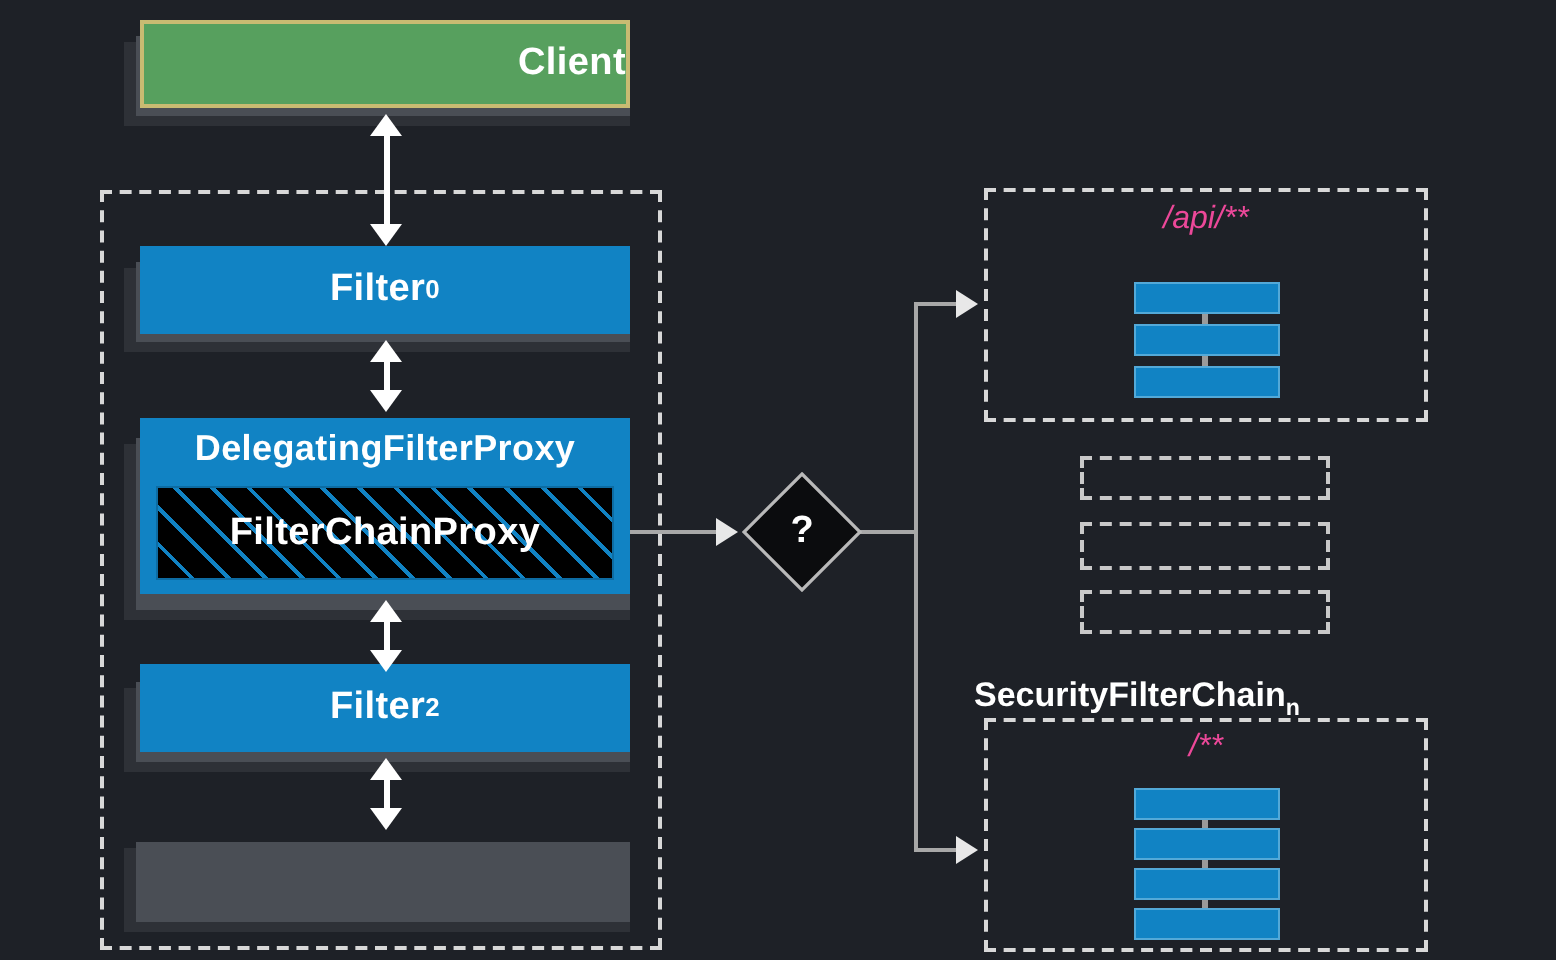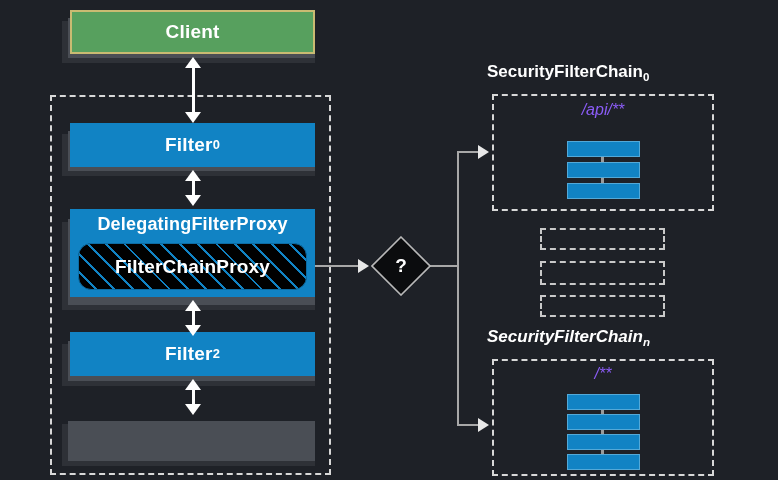--- a/index.html
+++ b/index.html
@@ -86,21 +86,21 @@
   }
 
   .sub {
     font-size: .68em;
     vertical-align: sub;
     line-height: 1;
   }
 
   .path-label {
     position: absolute;
-    color: #8b5cf6;
+    color: #ec4899;
     font-style: italic;
     font-size: 16px;
     text-align: center;
     z-index: 6;
     white-space: nowrap;
   }
 
   
   .mini-bar {
     position: absolute;
@@ -173,21 +173,21 @@
 </head>
 <body>
 
 <div id="canvas">
 
   <div class="dashed-container" style="left:50px; top:95px; width:281px; height:380px;"></div>
 
 
   <div class="node-shadow-dark" style="left:62px; top:21px; width:253px; height:42px;"></div>
   <div class="node-shadow" style="left:68px; top:18px; width:247px; height:40px;"></div>
-  <div class="node box-green" style="left:70px; top:10px; width:245px; height:44px; font-size:19px;">
+  <div class="node box-green" style="left:70px; top:10px; width:245px; height:44px; font-size:19px;justify-content:flex-end;">
     <span>Client</span>
   </div>
 
   <div class="arrow-up" style="left:185px; top:57px;"></div>
   <div class="vline" style="left:191.5px; top:62px; height:52px;"></div>
   <div class="arrow-down" style="left:185px; top:112px;"></div>
 
   <div class="node-shadow-dark" style="left:62px; top:134px; width:253px; height:42px;"></div>
   <div class="node-shadow" style="left:68px; top:131px; width:247px; height:40px;"></div>
   <div class="node box-blue" style="left:70px; top:123px; width:245px; height:44px; font-size:19px;">
@@ -199,21 +199,21 @@
   <div class="vline" style="left:191.5px; top:175px; height:22px;"></div>
   <div class="arrow-down" style="left:185px; top:195px;"></div>
 
   <div class="node-shadow-dark" style="left:62px; top:222px; width:253px; height:88px;"></div>
   <div class="node-shadow" style="left:68px; top:219px; width:247px; height:86px;"></div>
   <div class="node box-blue" style="left:70px; top:209px; width:245px; height:88px; font-size:18px;
               align-items:flex-start; padding-top:4px;">
     <span>DelegatingFilterProxy</span>
   </div>
 
-  <div class="node box-hatch" style="left:78px; top:243px; width:229px; height:47px; font-size:19px; z-index:6;border-radius:13px;">
+  <div class="node box-hatch" style="left:78px; top:243px; width:229px; height:47px; font-size:19px; z-index:6;">
     <span>FilterChainProxy</span>
   </div>
 
   <div class="arrow-up" style="left:185px; top:300px;"></div>
   <div class="vline" style="left:191.5px; top:305px; height:22px;"></div>
   <div class="arrow-down" style="left:185px; top:325px;"></div>
 
   <div class="node-shadow-dark" style="left:62px; top:344px; width:253px; height:42px;"></div>
   <div class="node-shadow" style="left:68px; top:341px; width:247px; height:40px;"></div>
   <div class="node box-blue" style="left:70px; top:332px; width:245px; height:44px; font-size:19px;">
@@ -240,36 +240,33 @@
 
   <div class="gline-h" style="left:430px; top:265px; width:29px;"></div>
   <div class="gline-v" style="left:457px; top:151px; width:2px; height:275px;"></div>
 
   <div class="gline-h" style="left:457px; top:151px; width:30px;"></div>
   <div class="arrow-right" style="left:478px; top:145px;"></div>
 
   <div class="gline-h" style="left:457px; top:424px; width:30px;"></div>
   <div class="arrow-right" style="left:478px; top:418px;"></div>
 
-  <div class="group-label" style="left:487px; top:62px;">
-    <span>SecurityFilterChain</span><span class="sub">0</span>
-  </div>
   <div class="dashed-container" style="left:492px; top:94px; width:222px; height:117px;"></div>
   <div class="path-label" style="left:492px; top:101px; width:222px;">/api/**</div>
 
   <div class="mini-connector" style="left:601px; top:146px; height:44px;"></div>
   <div class="mini-bar" style="left:567px; top:141px; width:73px; height:16px;"></div>
   <div class="mini-bar" style="left:567px; top:162px; width:73px; height:16px;"></div>
   <div class="mini-bar" style="left:567px; top:183px; width:73px; height:16px;"></div>
 
   <div class="dashed-thin" style="left:540px; top:228px; width:125px; height:22px;"></div>
   <div class="dashed-thin" style="left:540px; top:261px; width:125px; height:24px;"></div>
   <div class="dashed-thin" style="left:540px; top:295px; width:125px; height:22px;"></div>
 
-  <div class="group-label" style="left:487px; top:327px;font-style:italic;">
+  <div class="group-label" style="left:487px; top:338px;">
     <span>SecurityFilterChain</span><span class="sub">n</span>
   </div>
   <div class="dashed-container" style="left:492px; top:359px; width:222px; height:117px;"></div>
   <div class="path-label" style="left:492px; top:365px; width:222px;">/**</div>
 
   <div class="mini-connector" style="left:601px; top:400px; height:59px;"></div>
   <div class="mini-bar" style="left:567px; top:394px; width:73px; height:16px;"></div>
   <div class="mini-bar" style="left:567px; top:414px; width:73px; height:16px;"></div>
   <div class="mini-bar" style="left:567px; top:434px; width:73px; height:16px;"></div>
   <div class="mini-bar" style="left:567px; top:454px; width:73px; height:16px;"></div>

